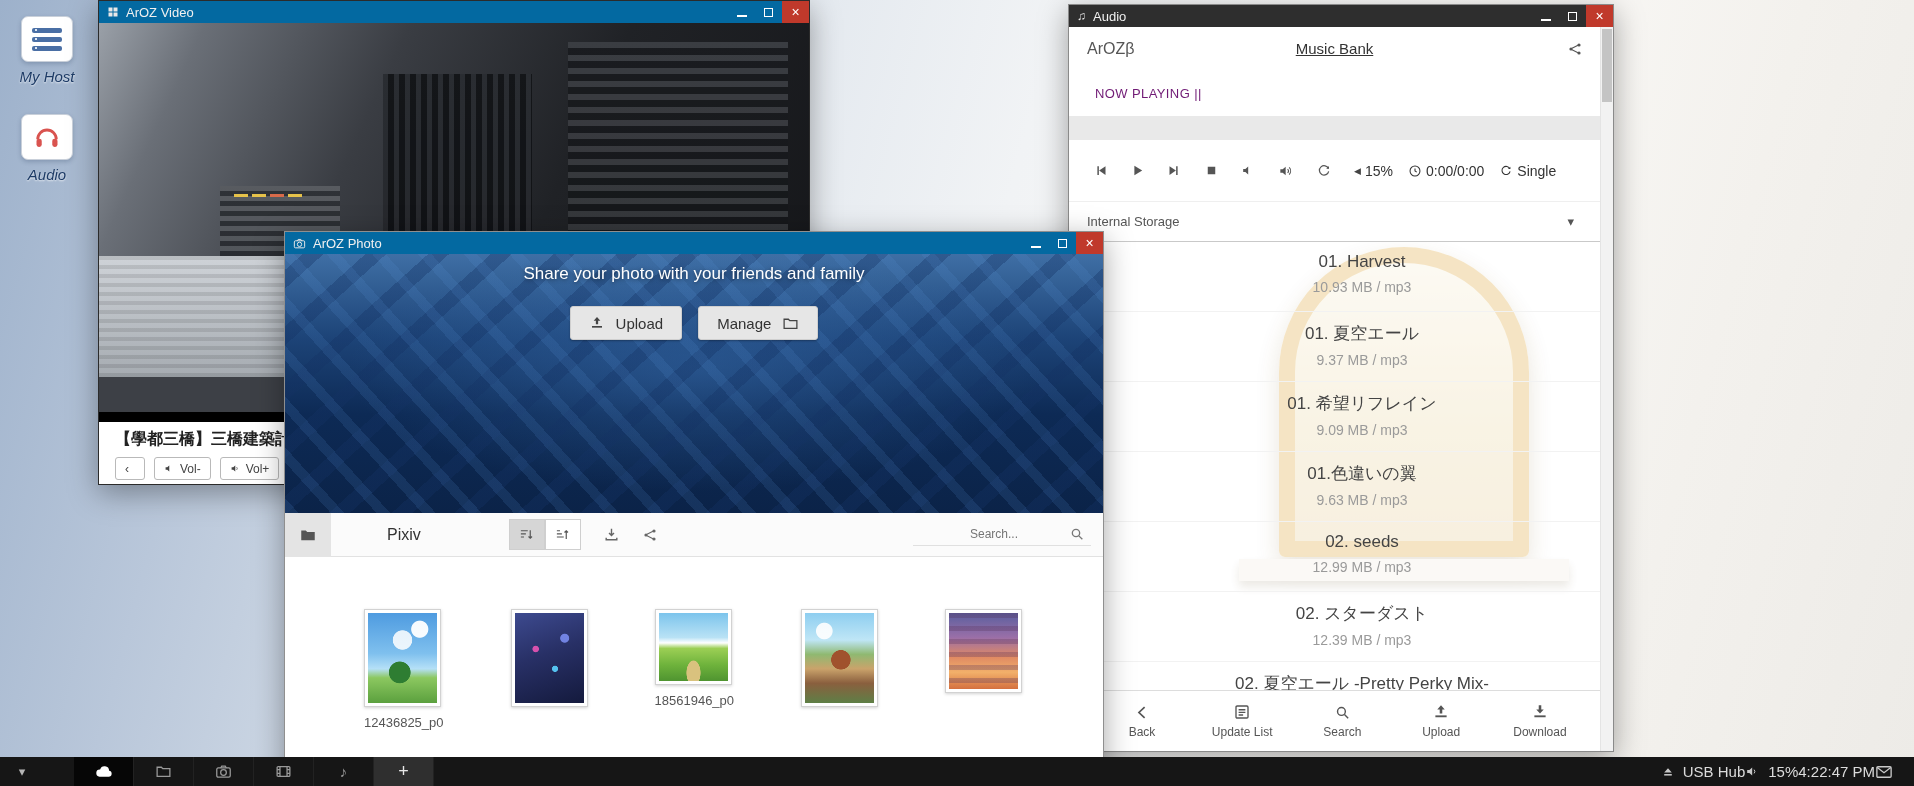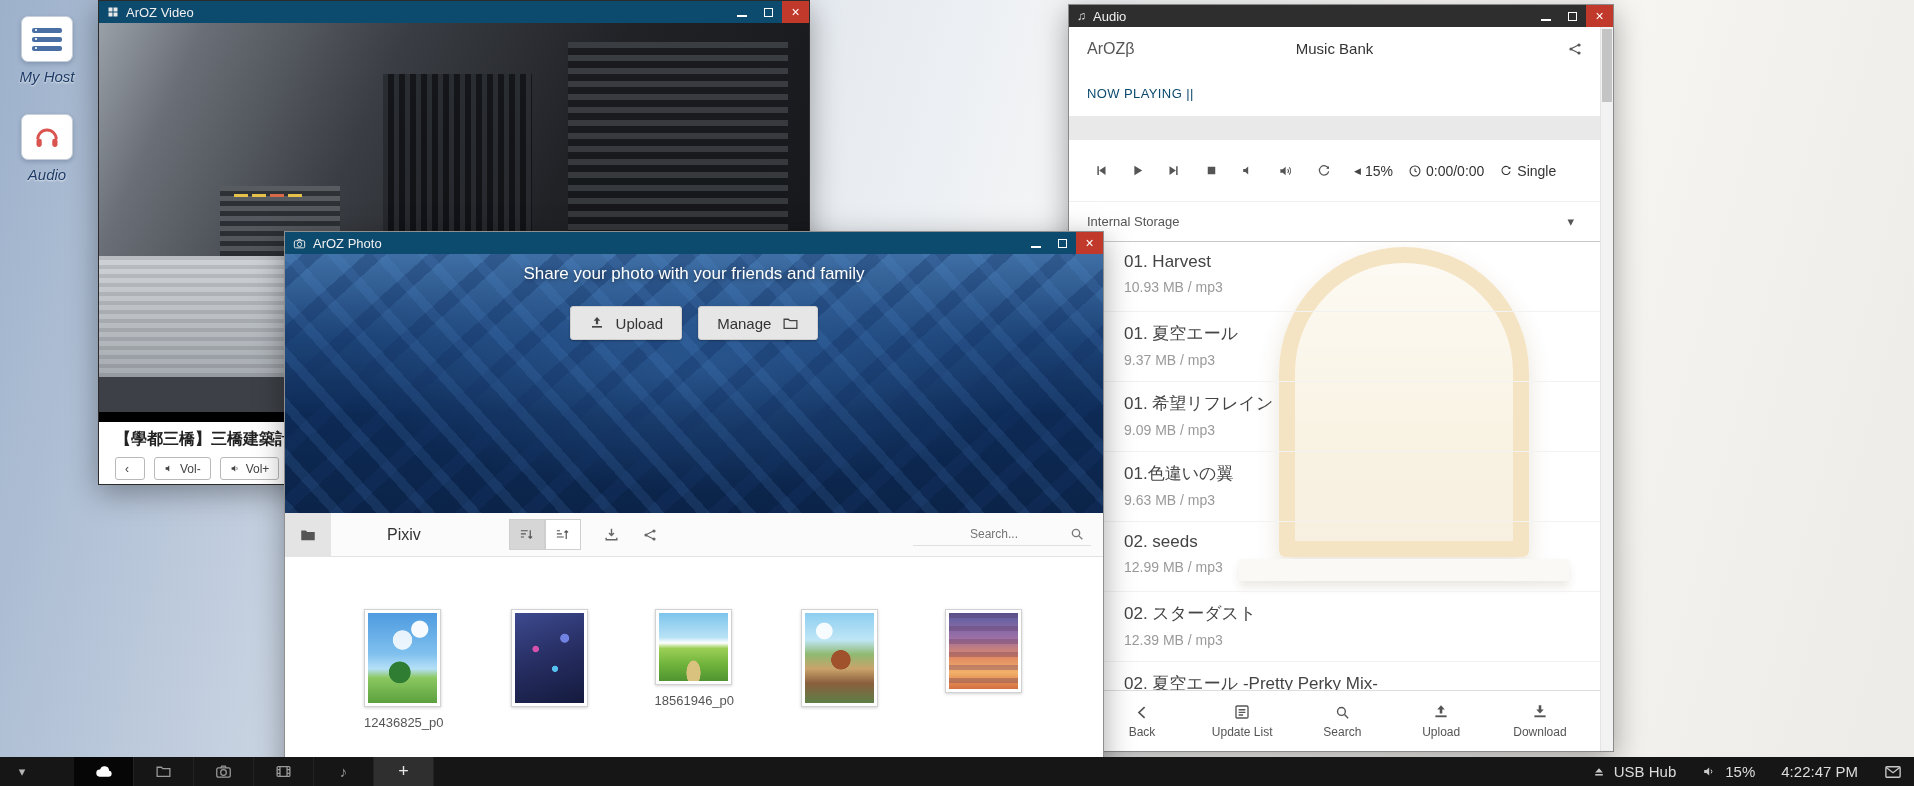--- a/index.html
+++ b/index.html
@@ -10,21 +10,21 @@
   }
   
   .dicon { position:absolute; width:86px; text-align:center; cursor:pointer; }
   .dicon .card { width:52px; height:46px; margin:0 auto; background:#fff; border-radius:7px;
     border:1px solid #c9d0da; box-shadow:0 2px 4px rgba(40,60,90,.25); display:flex; align-items:center; justify-content:center; }
   .dicon .lbl { margin-top:6px; font-size:15px; color:#1d3b66; text-shadow:0 1px 2px rgba(255,255,255,.8);font-style:italic; }
   .hostbars span { display:block; width:30px; height:5px; background:#4a6fa5; border-radius:2px; margin:4px 0; position:relative; }
   .hostbars span::before { content:""; position:absolute; left:3px; top:1.5px; width:2px; height:2px; background:#dce6f2; }
   
   .win { position:absolute; background:#fff; box-shadow:0 8px 28px rgba(0,0,0,.35); }
-  .tbar { height:22px; background:#0c4a6e; color:#f0f0f0; display:flex; align-items:center; padding-left:8px; gap:7px; font-size:13px; }
+  .tbar { height:22px; background:#0369a1; color:#f0f0f0; display:flex; align-items:center; padding-left:8px; gap:7px; font-size:13px; }
   .tbar .ticon { display:flex; color:#e8e8e8; }
   .wc { margin-left:auto; display:flex; height:100%; }
   .wc .wbtn { width:27px; height:100%; display:flex; align-items:center; justify-content:center; color:#fff; cursor:pointer; }
   .wc .close { background:#c0392b; font-size:14px; }
   .ico-min { width:10px; height:2px; background:#fff; margin-top:7px; }
   .ico-max { width:9px; height:9px; border:1.5px solid #fff; }
   
   #video-win { left:98px; top:0; width:712px; height:485px; border:1px solid #2b2b2b; z-index:10; }
   .video-area { position:relative; height:389px; overflow:hidden;
     background:linear-gradient(115deg,#9aa0a8 0%,#6a6f77 12%,#3a3d43 35%,#202226 60%,#141518 100%); }
@@ -97,52 +97,52 @@
       linear-gradient(to bottom,#5a5f9e 0%,#9a6fa8 32%,#e08a63 58%,#f2b06a 78%,#d4703f 100%); }
   .pname { margin-top:8px; font-size:13px; color:#555; text-align:center; }
   
   #audio-win { left:1068px; top:4px; width:546px; height:748px; border:1px solid #8a8a8a; z-index:20; }
   #audio-win .tbar { background:#2e2e2e; }
   .a-content { position:relative; height:724px; background:#fff; overflow:hidden; }
   .a-scroll { position:absolute; right:0; top:0; width:13px; height:100%; background:#f2f2f2; border-left:1px solid #e4e4e4; z-index:6; }
   .a-thumbbar { position:absolute; left:1px; right:1px; top:2px; height:73px; background:#c4c4c4; cursor:pointer; }
   .a-head { height:43px; display:flex; align-items:center; padding:0 30px 0 18px; position:relative; }
   .a-brand { font-size:16px; color:#555; }
-  .a-center { position:absolute; left:0; right:13px; text-align:center; font-size:15px; color:#333; }
+  .a-center { position:absolute; left:0; right:13px; text-align:center; font-size:15px; color:#333;text-decoration:underline; }
   .a-share { margin-left:auto; color:#555; display:flex; cursor:pointer; z-index:2; }
-  .a-nowplaying { height:46px; display:flex; align-items:center; padding-left:18px; font-size:13px; letter-spacing:.4px; color:#0c4a6e; }
+  .a-nowplaying { height:46px; display:flex; align-items:center; padding-left:26px; font-size:13px; letter-spacing:.4px; color:#701a75; }
   .a-seek { height:24px; margin-right:13px; background:#e9e9e9; cursor:pointer; }
   .ctl-row { height:61px; display:flex; align-items:center; padding-left:24px; margin-right:13px; color:#555; }
   .ctl-btn { display:flex; margin-right:22px; cursor:pointer; color:#555; }
   .ctl-text { display:flex; align-items:center; gap:4px; margin-right:15px; font-size:14px; color:#333; white-space:nowrap; }
   .ctl-text .tri { font-size:9px; color:#444; }
   .a-storage { height:41px; display:flex; align-items:center; padding:0 26px 0 18px; margin-right:13px;
     border-top:1px solid #efefef; border-bottom:1px solid #c9c9c9; font-size:13px; color:#555; cursor:pointer; }
   .a-storage .caret { margin-left:auto; font-size:13px; color:#555; }
-  .a-list { position:relative; height:450px; margin-right:13px; overflow:hidden; }
+  .a-list { position:relative; height:450px; margin-right:13px; overflow:hidden;text-align:center; }
   .a-bgart { position:absolute; left:150px; top:5px; width:370px; height:420px; opacity:.30; filter:blur(.4px); z-index:1; }
   .arch { width:250px; height:310px; margin:0 auto; border-radius:125px 125px 6px 6px;
     background:linear-gradient(#f8f0d8,#ecd9a8 60%,#e8cf9a); border:16px solid #dfa93f; box-shadow:0 10px 24px rgba(120,90,30,.5); }
   .sill { width:330px; height:22px; margin:2px auto 0; background:#f3eee2; box-shadow:0 6px 10px rgba(100,80,40,.4); }
   .track { position:relative; z-index:2; height:70px; padding:10px 0 0 55px; border-bottom:1px solid #f2f2f2; cursor:pointer; }
   .track-title { font-size:17px; color:#444; }
   .track-meta { margin-top:7px; font-size:14px; color:#9a9a9a; }
   .a-actions { position:absolute; left:0; right:0; bottom:0; height:61px; background:#fff; border-top:1px solid #ddd;
     display:flex; justify-content:space-between; padding:0 44px; z-index:5; }
   .abtn { display:flex; flex-direction:column; align-items:center; justify-content:center; gap:4px; color:#555; cursor:pointer; min-width:58px; }
   .abtn .al { font-size:12px; color:#555; }
   
   .taskbar { position:absolute; left:0; top:757px; width:1914px; height:29px; background:#161616; z-index:100;
     display:flex; align-items:center; color:#bbb; }
   .tb-caret { width:44px; text-align:center; font-size:13px; color:#b5b5b5; cursor:pointer; }
   .tapps { display:flex; height:100%; margin-left:30px; }
   .tapp { width:60px; height:100%; display:flex; align-items:center; justify-content:center; color:#9a9a9a; cursor:pointer; border-right:1px solid #222; }
   .tapp.active { background:#060606; color:#fff; }
   .tapp.add { background:#2f2f2f; color:#e8e8e8; font-size:18px; }
-  .tright { margin-left:auto; display:flex; align-items:center; gap:26px; padding-right:12px; color:#dcdcdc; font-size:15px; }
+  .tright { margin-left:auto; display:flex; align-items:center; padding-right:21px; color:#dcdcdc; font-size:15px; }
   .tgrp { display:flex; align-items:center; gap:8px; cursor:pointer; }
   .tgrp svg { color:#c9c9c9; }
   svg { display:block; }
 </style>
 </head>
 <body>
 
 <div class="desktop">
 
   <div class="dicon" style="left:4px; top:16px;">

